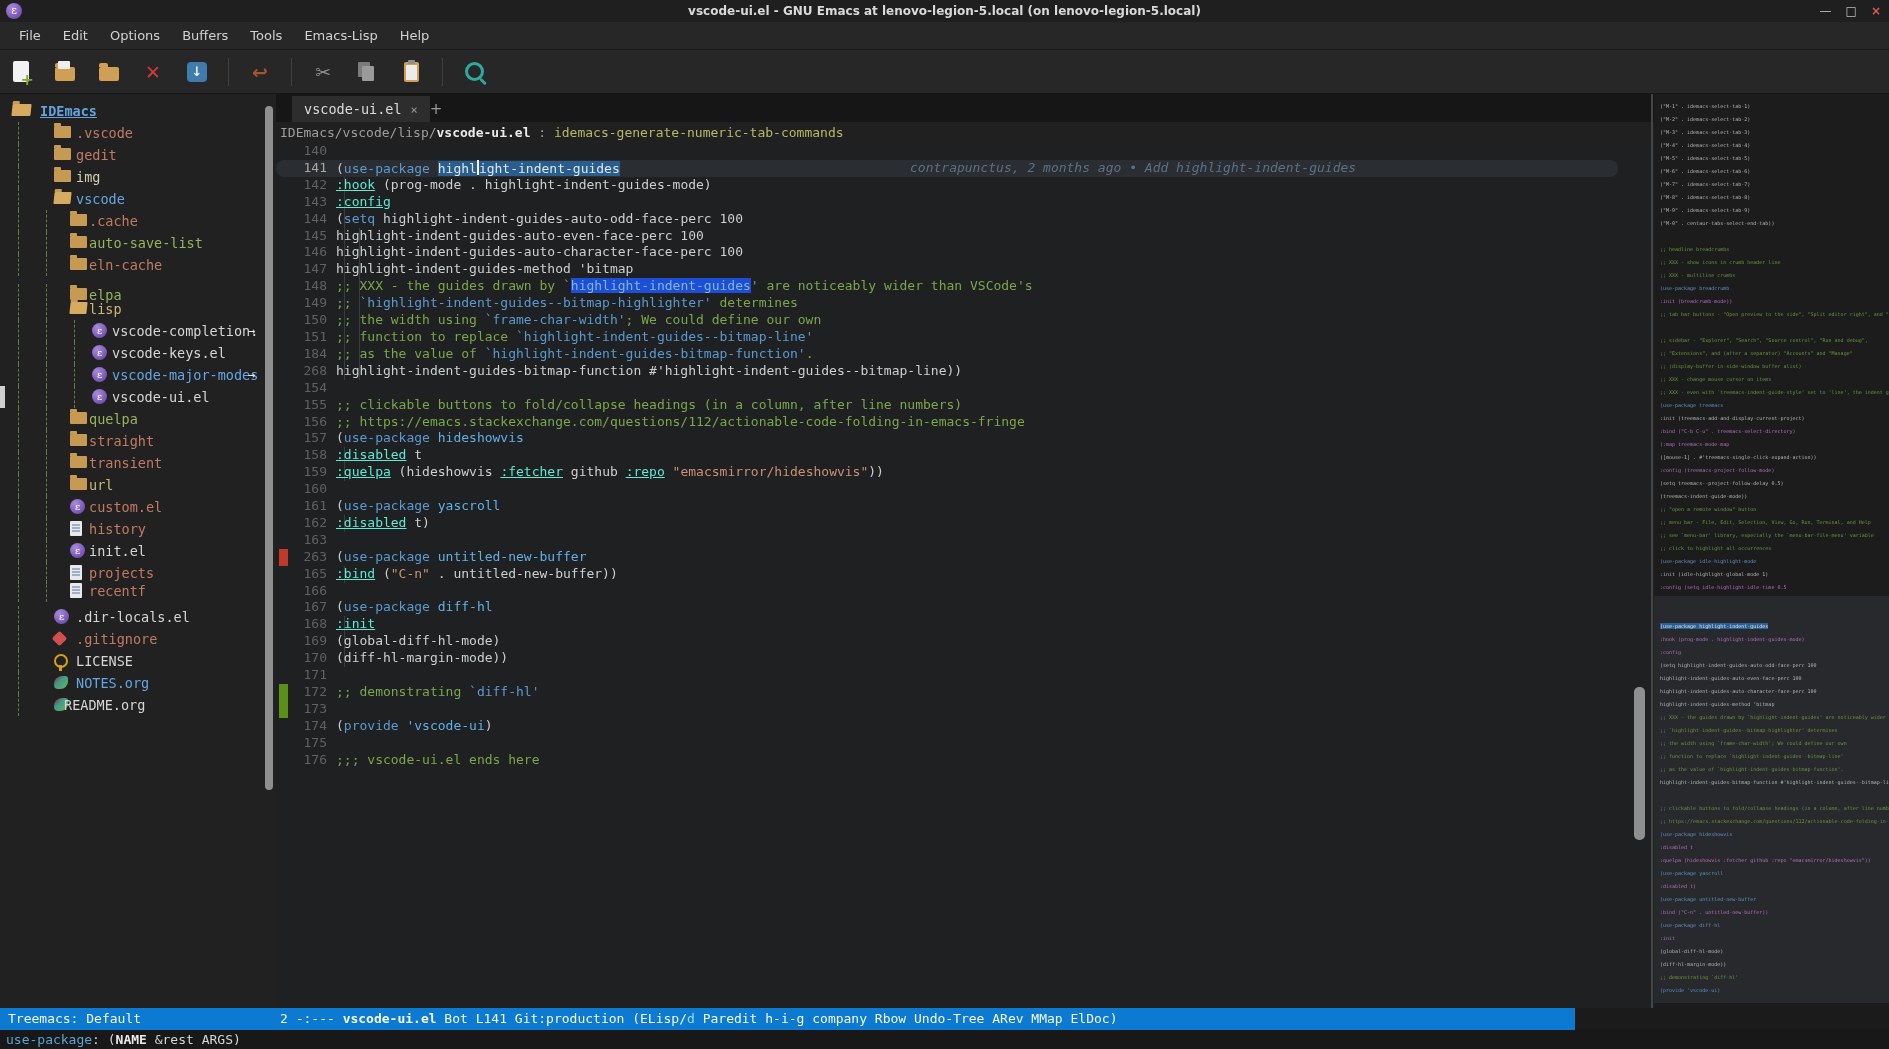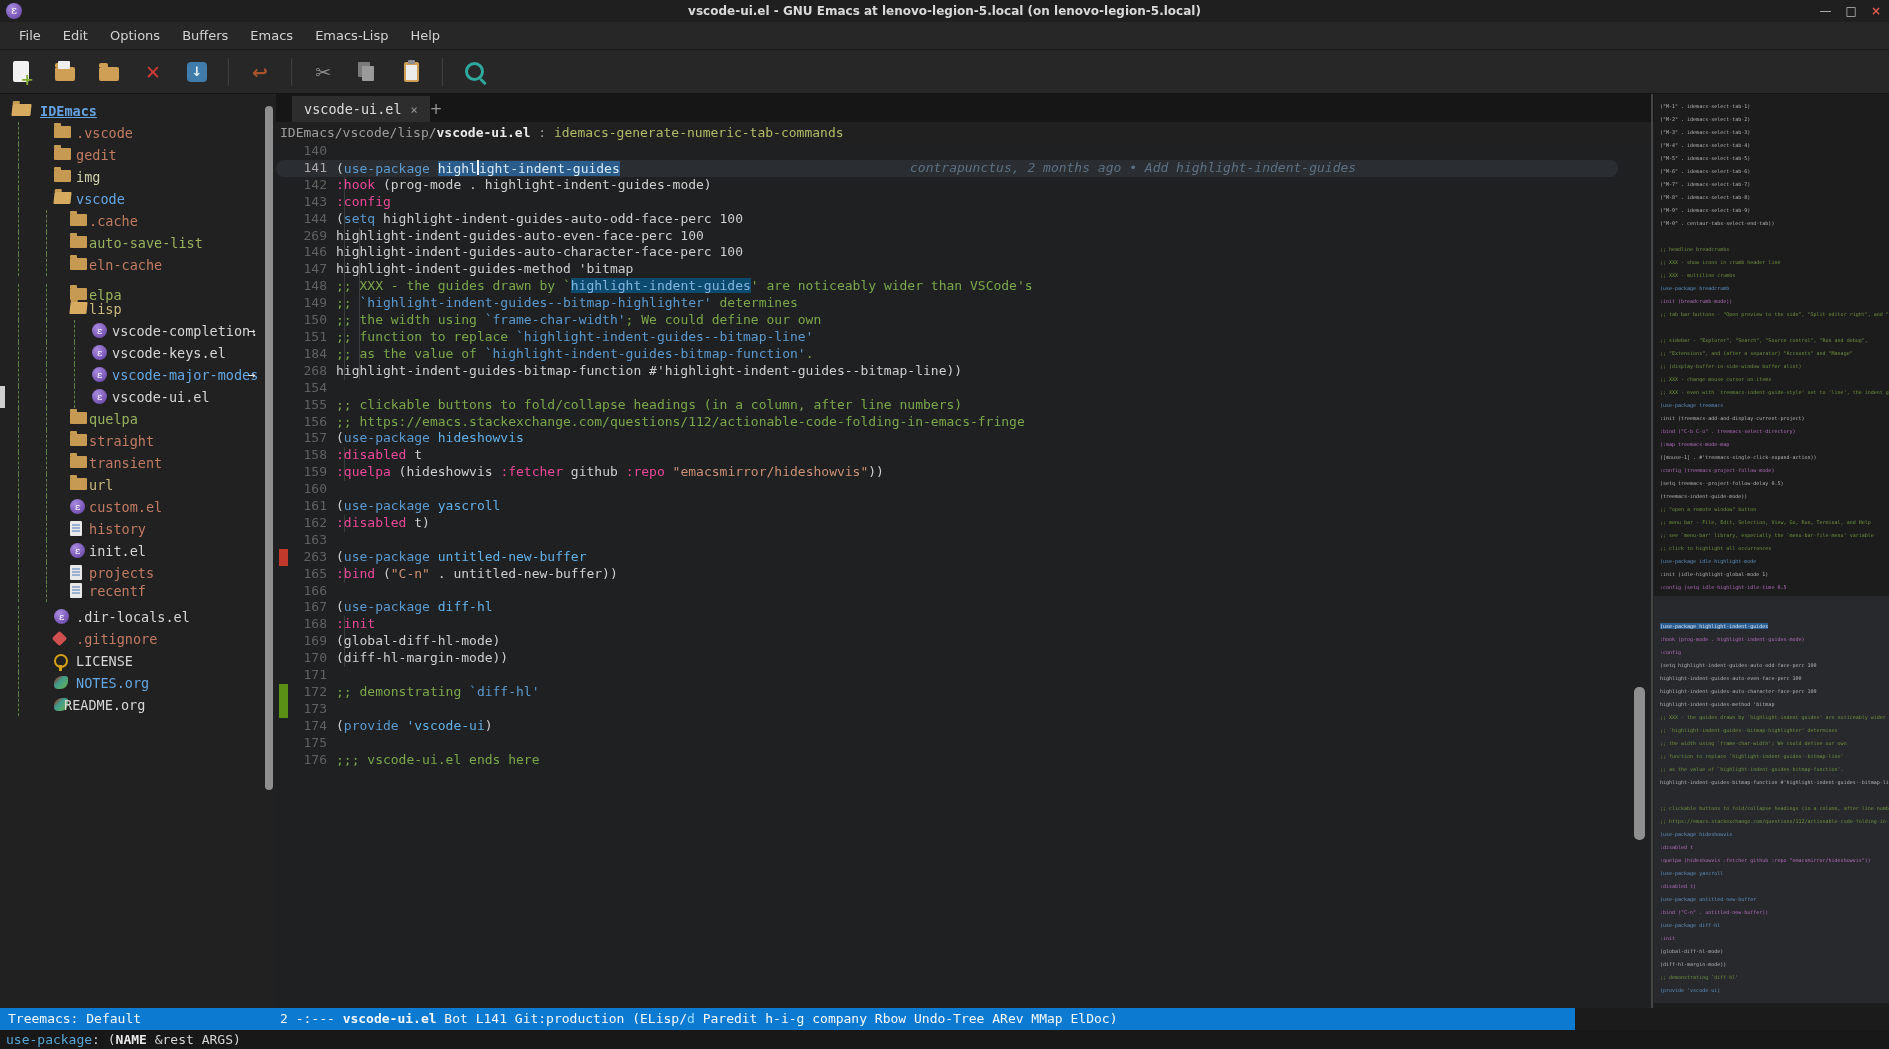--- a/index.html
+++ b/index.html
@@ -76,22 +76,22 @@
   #headerline{position:absolute;left:0;top:28px;width:100%;height:21px;background:#202020;
               font-family:"DejaVu Sans Mono",monospace;font-size:13px;line-height:21px;white-space:nowrap;padding-left:4px;box-sizing:border-box;}
   .hl-path{color:#9e9e9e;} .hl-file{color:#eaeaea;font-weight:bold;} .hl-sym{color:#b3bb66;margin-top:32px;}
   #code{position:absolute;left:0;top:49px;width:100%;bottom:0;font-family:"DejaVu Sans Mono",monospace;
         font-size:13px;overflow:hidden;}
   .line{position:relative;height:16.92px;line-height:16.92px;white-space:nowrap;width:1342px;}
   .line.cur{background:#2a2d31;border-radius:8px;}
   .num{position:absolute;left:11px;width:40px;text-align:right;color:#616161;}
   .line.cur .num{color:#a8a8a8;}
   .ct{position:absolute;left:60px;top:0;}
-  .w{color:#ccd0ce;} .k{color:#5b9ad0;} .m{color:#ec4899;} .c{color:#7ca74a;} .s{color:#cd9074;} .y{color:#62b0e8;}
-  .S{background:#2a5d8c;color:#d8e9f7;} .H{background:#0c4a6e;color:#83b5e4;}
+  .w{color:#ccd0ce;} .k{color:#5b9ad0;} .m{color:#5eead4;text-decoration:underline;} .c{color:#7ca74a;} .s{color:#cd9074;} .y{color:#62b0e8;}
+  .S{background:#2a5d8c;color:#d8e9f7;} .H{background:#1d4ed8;color:#83b5e4;}
   .cursor{display:inline-block;width:2px;height:15px;background:#f4f4f4;vertical-align:-2px;}
   .blame{position:absolute;left:634px;top:0;color:#5d7183;font-style:italic;}
   .guide{position:absolute;top:0;height:100%;border-left:1px solid #3a3d40;}
   .fmark{position:absolute;left:3px;top:0;width:9px;height:100%;}
   .fmark.r{background:#c0392b;} .fmark.g{background:#5a9016;}
   #ed-scrollthumb{position:absolute;left:1634px;top:687px;width:11px;height:153px;background:#8f8f8f;border-radius:5px;}
   
   #divider{position:absolute;left:1651px;top:94px;width:2px;height:914px;background:#454545;}
   #minimap{position:absolute;left:1654px;top:94px;width:235px;height:914px;background:#1c1c1c;overflow:hidden;
            font-family:"DejaVu Sans Mono",monospace;font-size:5px;}
@@ -123,21 +123,21 @@
         <span>□</span>
         <span>×</span>
       </div>
   </div>
 
   <div id="menubar">
       <div class="menu-item">File</div>
       <div class="menu-item">Edit</div>
       <div class="menu-item">Options</div>
       <div class="menu-item">Buffers</div>
-      <div class="menu-item">Emacs</div>
+      <div class="menu-item">Tools</div>
       <div class="menu-item">Emacs-Lisp</div>
       <div class="menu-item">Help</div>
     </div>
   <div id="toolbar">
       <div class="tool">
         <div class="ico-page">
           <span class="plus">+</span>
         </div>
       </div>
       <div class="tool">
@@ -378,21 +378,21 @@
           <span class="ct"><span class="w">  </span><span class="m">:config</span></span>
         </div>
         <div class="line">
           <span class="guide" style="left: 67.83px;"></span>
           <span class="num">144</span>
           <span class="ct"><span class="w">  (</span><span class="k">setq</span><span class="w"> highlight-indent-guides-auto-odd-face-perc 100</span></span>
         </div>
         <div class="line">
           <span class="guide" style="left: 67.83px;"></span>
           <span class="guide" style="left: 83.49px;"></span>
-          <span class="num">269</span>
+          <span class="num">145</span>
           <span class="ct"><span class="w">        highlight-indent-guides-auto-even-face-perc 100</span></span>
         </div>
         <div class="line">
           <span class="guide" style="left: 67.83px;"></span>
           <span class="guide" style="left: 83.49px;"></span>
           <span class="num">146</span>
           <span class="ct"><span class="w">        highlight-indent-guides-auto-character-face-perc 100</span></span>
         </div>
         <div class="line">
           <span class="guide" style="left: 67.83px;"></span>

